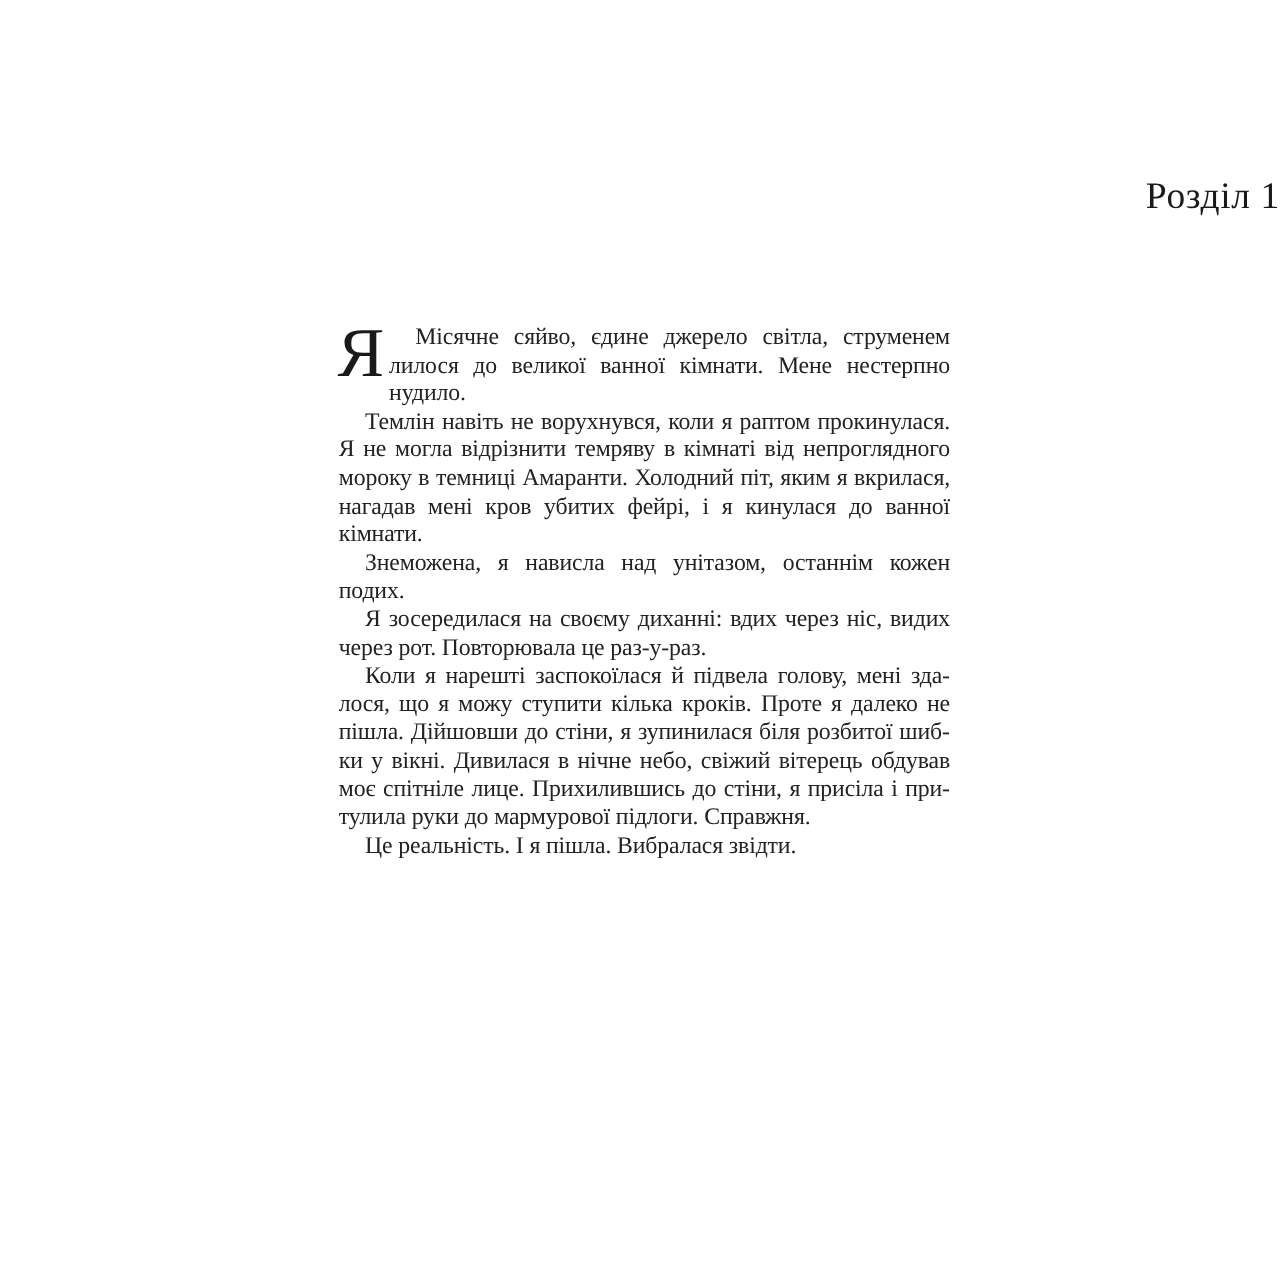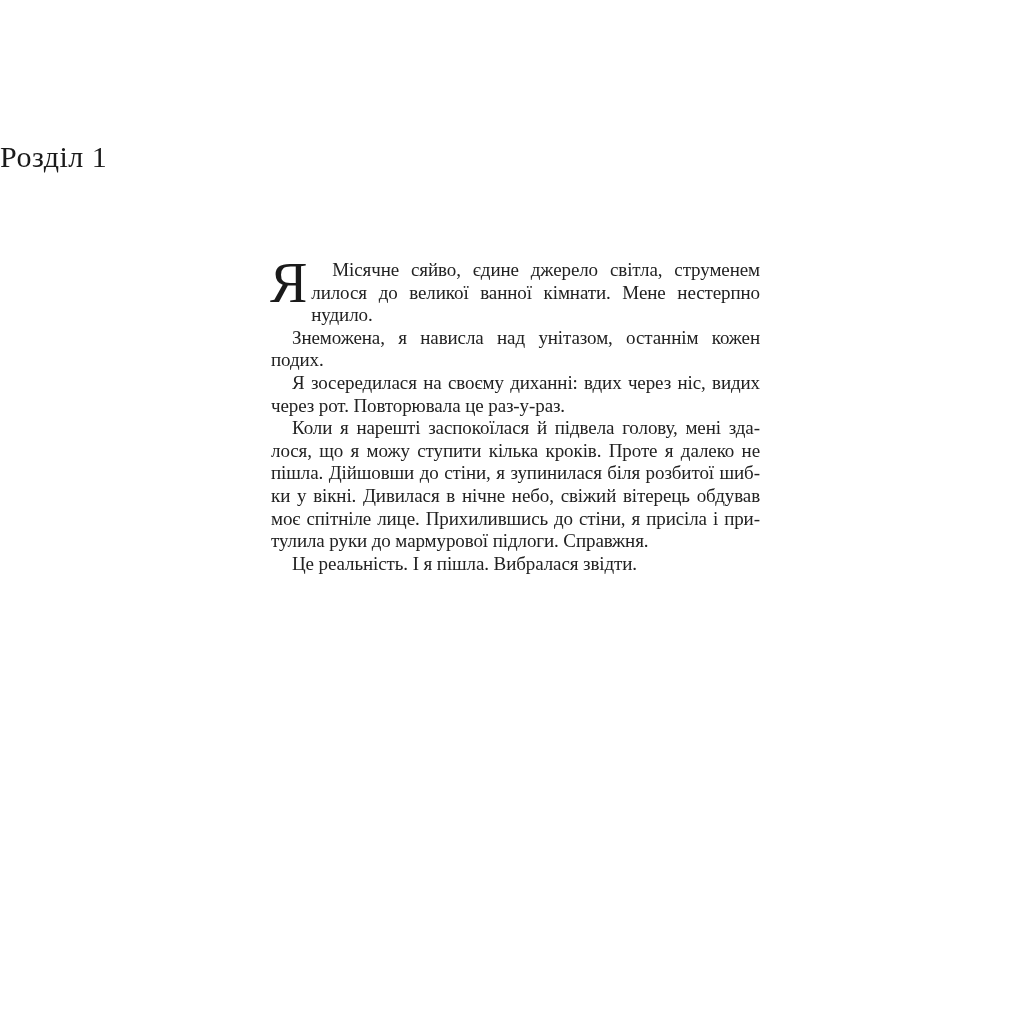--- a/index.html
+++ b/index.html
@@ -18,21 +18,21 @@
   .page {
     position: absolute;
     left: 0; top: 0;
     width: 1024px; height: 1024px;
   }
   .chapter-title {
     position: absolute;
     top: 140px;
     left: 0;
     width: 1024px;
-    text-align: left;
+    text-align: right;
     font-size: 30px;
     letter-spacing: 0.5px;
     color: #1a1a1a;
     margin: 0;
     font-weight: normal;
   }
   .body-text {
     position: absolute;
     left: 271px;
     top: 259px;
@@ -63,18 +63,19 @@
 </style>
 </head>
 <body>
 
 <div class="page">
   <h1 class="chapter-title">Розділ 1</h1>
 
   <div class="body-text">
     <p class="para first"><span class="drop-cap">Я</span></p>
     <p class="para">Місячне сяйво, єдине джерело світла, струменем лилося до великої ванної кімнати. Мене нестерпно нудило.</p>
+    <p class="para">Темлін навіть не ворухнувся, коли я раптом прокинулася. Я не могла відрізнити темряву в кімнаті від непроглядного мороку в темниці Амаранти. Холодний піт, яким я вкрилася, нагадав мені кров убитих фейрі, і я кинулася до ванної кімнати.</p>
     <p class="para">Знеможена, я нависла над унітазом, останнім кожен подих.</p>
     <p class="para">Я зосередилася на своєму диханні: вдих через ніс, видих через рот. Повторювала це раз-у-раз.</p>
     <p class="para">Коли я нарешті заспокоїлася й підвела голову, мені зда­лося, що я можу ступити кілька кроків. Проте я далеко не пішла. Дійшовши до стіни, я зупинилася біля розбитої шиб­ки у вікні. Дивилася в нічне небо, свіжий вітерець обдував моє спітніле лице. Прихилившись до стіни, я присіла і при­тулила руки до мармурової підлоги. Справжня.</p>
     <p class="para">Це реальність. І я пішла. Вибралася звідти.</p>
   </div>
 </div>
 
 </body></html>

